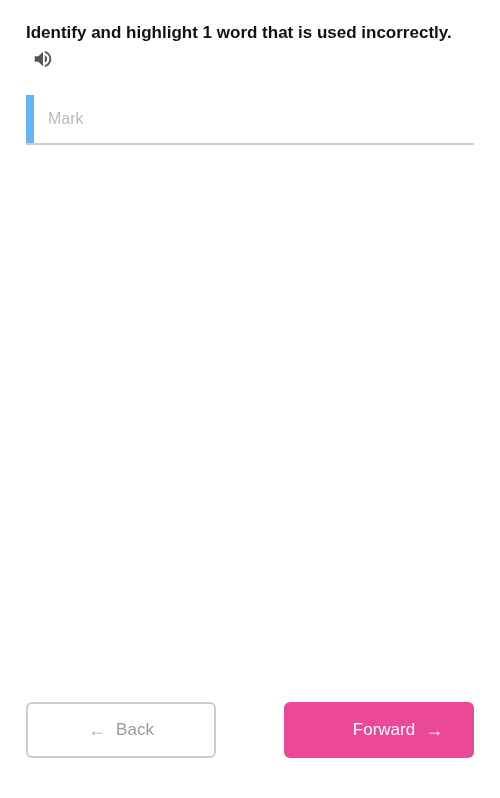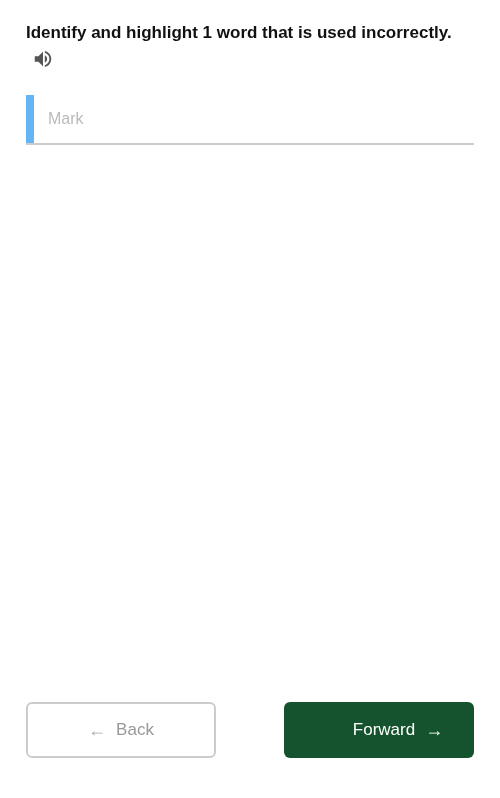--- a/index.html
+++ b/index.html
@@ -138,21 +138,21 @@
 
     .forward-button {
       display: flex;
       align-items: center;
       justify-content: center;
       gap: 10px;
       width: 190px;
       height: 56px;
       border: none;
       border-radius: 6px;
-      background: #14532d;
+      background: #ec4899;
       color: #ffffff;
       font-size: 17px;
       font-family: Arial, sans-serif;
       cursor: pointer;
       padding-left: 38px;
     }
 
     .forward-arrow {
       font-size: 18px;
       color: #ffffff;

